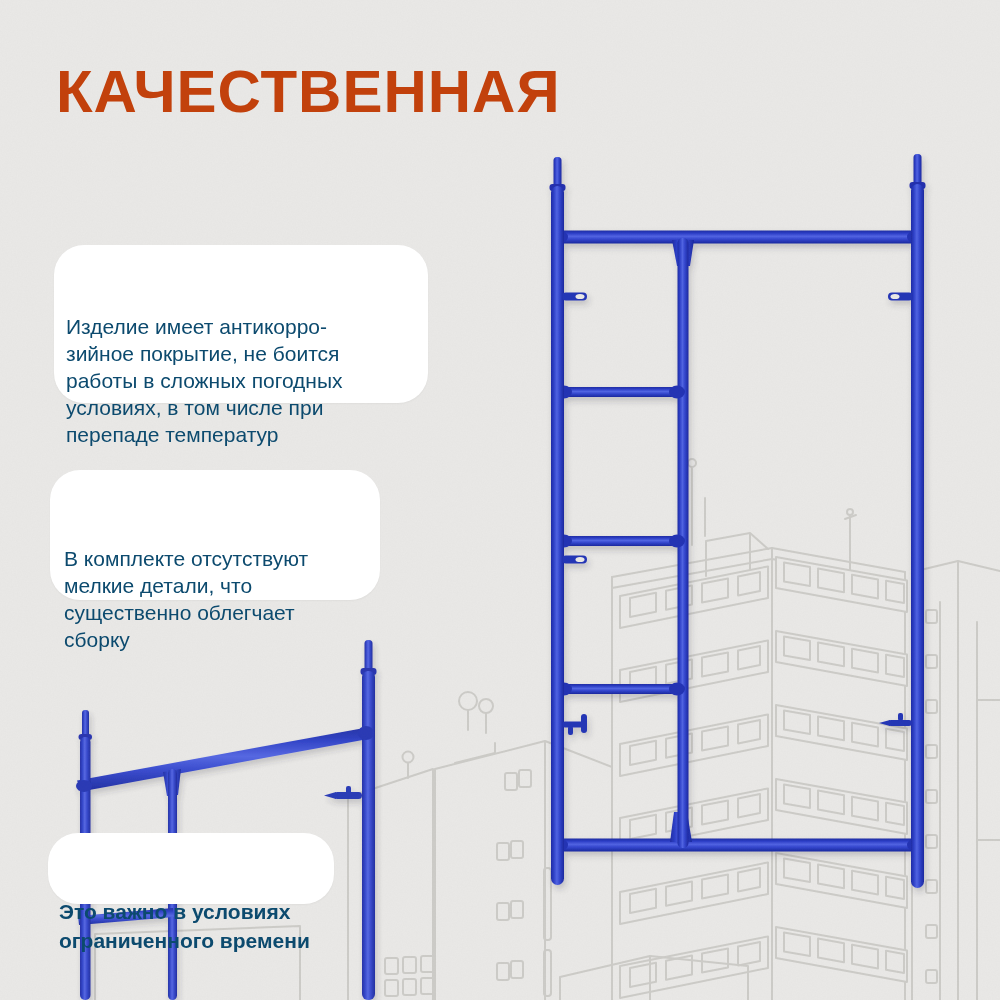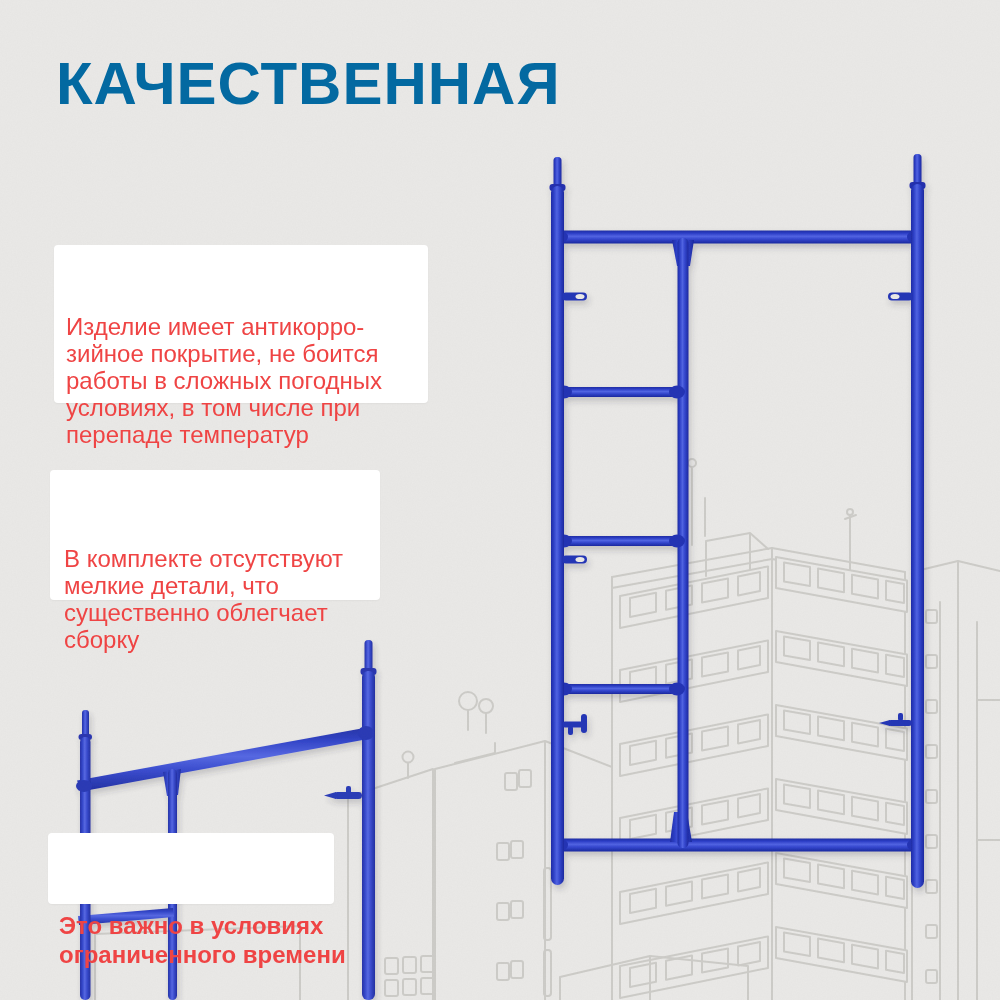--- a/index.html
+++ b/index.html
@@ -1,30 +1,30 @@
 <!DOCTYPE html>
 <html><head>
 <meta charset="utf-8">
 <style>
   html,body{margin:0;padding:0;}
   body{width:1000px;height:1000px;overflow:hidden;position:relative;
        font-family:"Liberation Sans","DejaVu Sans",sans-serif;
        background:#eae9e7;}
   .stage{position:absolute;inset:0;width:1000px;height:1000px;}
   svg.scene{position:absolute;left:0;top:0;width:1000px;height:1000px;display:block;}
-  .page-title{position:absolute;left:56px;top:52px;
+  .page-title{position:absolute;left:56px;top:60px;
       font-size:60px;line-height:64px;font-weight:800;letter-spacing:1px;
-      color:#0369a1;white-space:pre;}
-  .card{position:absolute;background:#ffffff;border-radius:4px;
-      color:#ef4444;font-size:24px;line-height:27px;white-space:pre;
+      color:#c2410c;white-space:pre;}
+  .card{position:absolute;background:#ffffff;border-radius:30px;
+      color:#0c4a6e;font-size:21px;line-height:27px;white-space:pre;
       box-shadow:0 1px 2px rgba(0,0,0,0.04);}
   .card .txt{display:block;}
   .card1{left:54px;top:245px;width:374px;height:158px;padding:14px 8px 0 12px;box-sizing:border-box;}
   .card2{left:50px;top:470px;width:330px;height:130px;padding:21px 8px 0 14px;box-sizing:border-box;}
-  .card3{left:48px;top:833px;width:286px;height:71px;padding:20px 8px 0 11px;box-sizing:border-box;line-height:29px;font-weight:bold;}
+  .card3{left:48px;top:833px;width:286px;height:71px;padding:6px 8px 0 11px;box-sizing:border-box;line-height:29px;font-weight:bold;}
 </style>
 </head>
 <body>
 
 <div class="stage">
 
 <svg class="scene" viewBox="0 0 1000 1000">
   <defs>
     <linearGradient id="gv" x1="0" y1="0" x2="1" y2="0">
       <stop offset="0" stop-color="#1d2ba4"></stop>

